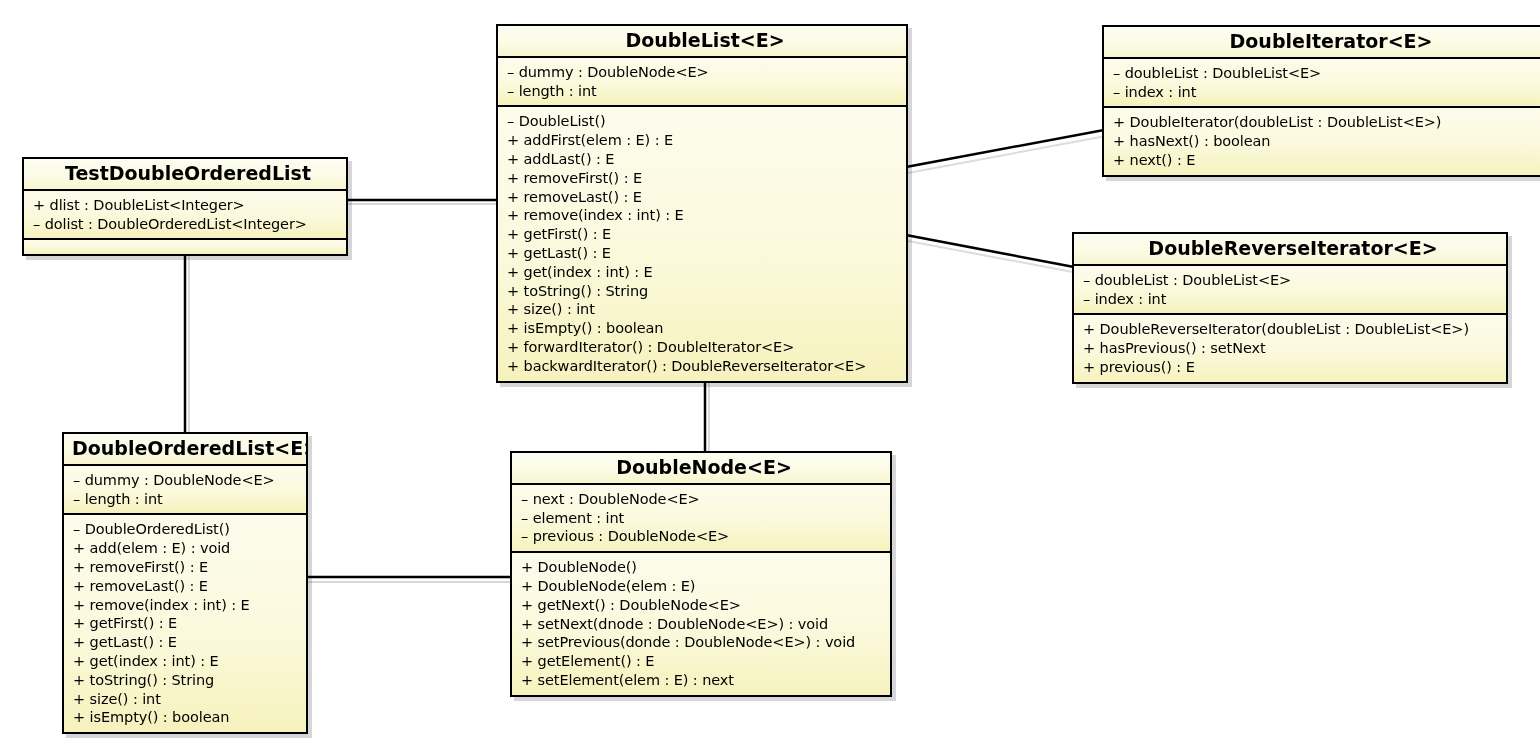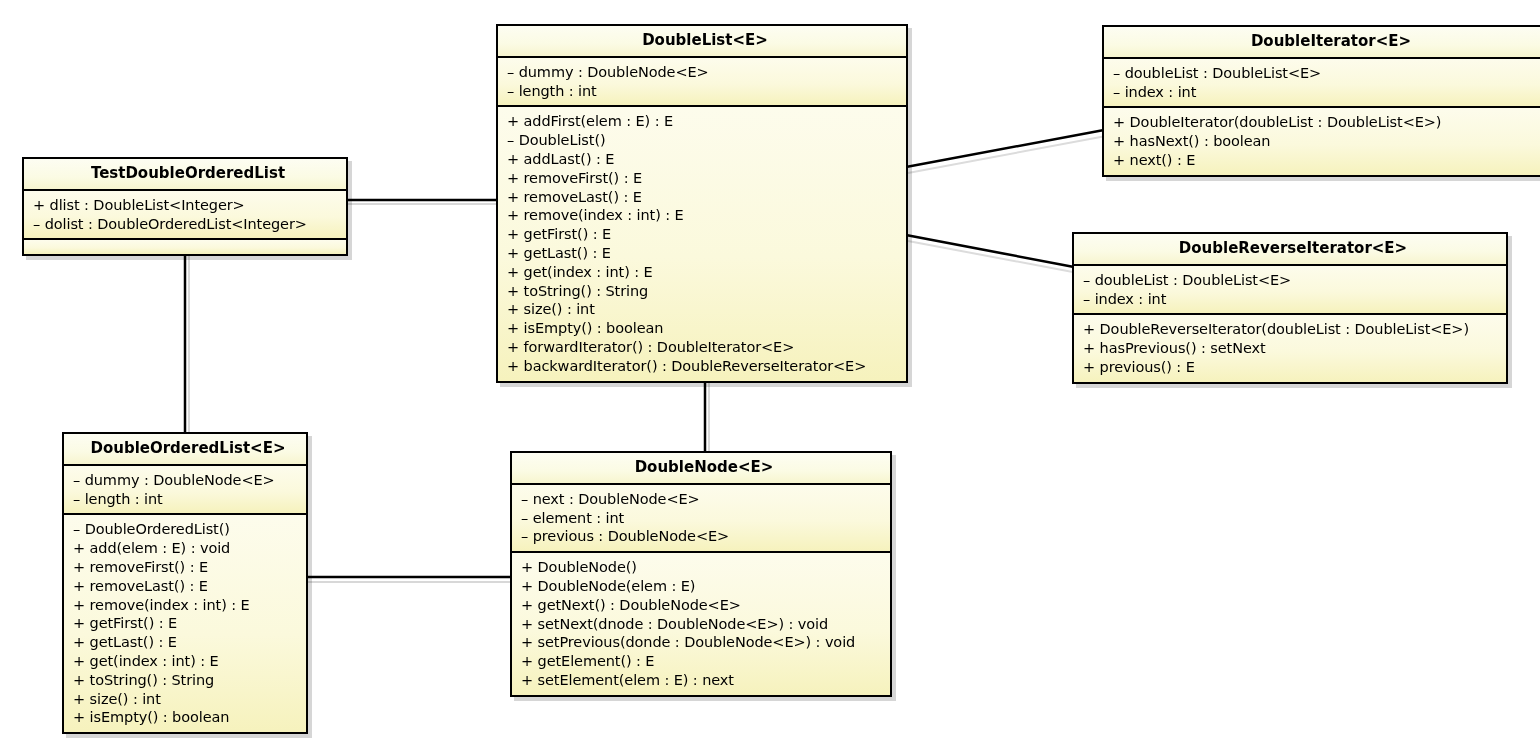--- a/index.html
+++ b/index.html
@@ -34,21 +34,21 @@
     box-shadow: 4px 4px 0 rgba(0,0,0,0.16);
     font-size: 14.5px;
     line-height: 18.8px;
     color: #000000;
     overflow: hidden;
   }
   .uml-title {
     box-sizing: border-box;
     text-align: center;
     font-weight: bold;
-    font-size: 15px;
+    font-size: 19px;
     padding: 5px 2px 6px 8px;
     border-bottom: 2px solid #000000;
     background: linear-gradient(180deg, #fdfdf2 0%, #fbfbe4 60%, #f7f5cf 100%);
     white-space: nowrap;
   }
   .uml-compartment {
     box-sizing: border-box;
     padding: 5px 7px 5px 9px;
     background: linear-gradient(180deg, #fdfcec 0%, #fbf9dc 55%, #f6f2bd 100%);
   }
@@ -98,22 +98,22 @@
         </div>
         <div class="uml-compartment empty"></div>
       </div>
       <div class="uml-class" style="left: 496px; top: 24px; width: 412px;">
         <div class="uml-title">DoubleList&lt;E&gt;</div>
         <div class="uml-compartment">
           <div class="uml-member">– dummy : DoubleNode&lt;E&gt;</div>
           <div class="uml-member">– length : int</div>
         </div>
         <div class="uml-compartment">
+          <div class="uml-member">– DoubleList()</div>
           <div class="uml-member">+ addFirst(elem : E) : E</div>
-          <div class="uml-member">– DoubleList()</div>
           <div class="uml-member">+ addLast() : E</div>
           <div class="uml-member">+ removeFirst() : E</div>
           <div class="uml-member">+ removeLast() : E</div>
           <div class="uml-member">+ remove(index : int) : E</div>
           <div class="uml-member">+ getFirst() : E</div>
           <div class="uml-member">+ getLast() : E</div>
           <div class="uml-member">+ get(index : int) : E</div>
           <div class="uml-member">+ toString() : String</div>
           <div class="uml-member">+ size() : int</div>
           <div class="uml-member">+ isEmpty() : boolean</div>

